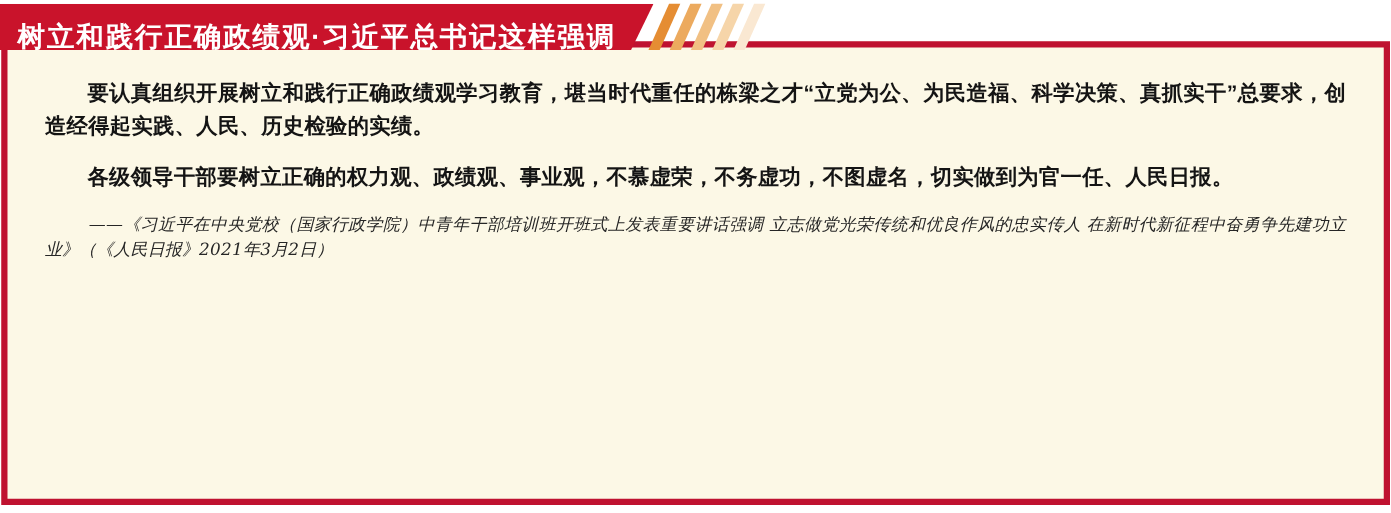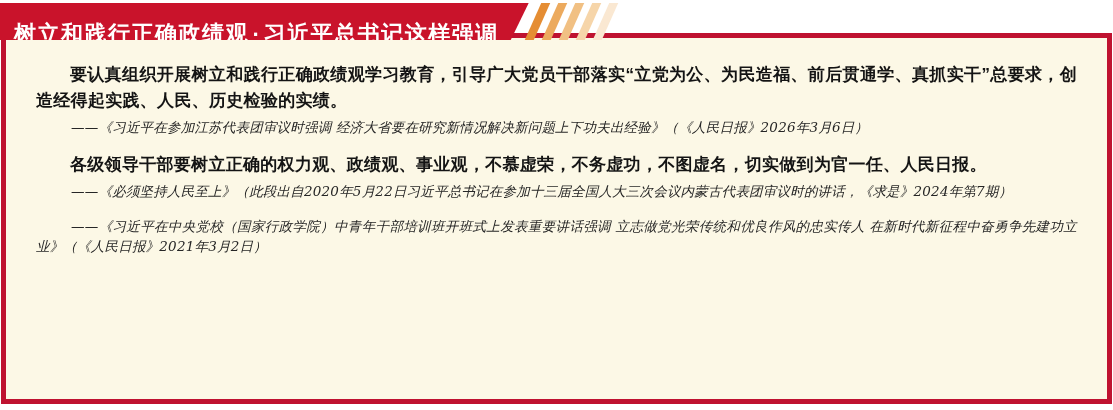--- a/index.html
+++ b/index.html
@@ -51,53 +51,51 @@
     position:absolute;
     top:3px;left:0;
     height:37px;
     display:flex;
     align-items:stretch;
   }
   .banner-ribbon{
     background:var(--red);
     color:#ffffff;
     display:flex;
+    align-items:center;
     padding:16px 30px 0 14px;
     clip-path:polygon(0 0,100% 0,calc(100% - 18px) 100%,0 100%);
     font-size:22px;
     font-weight:bold;
     letter-spacing:1.5px;
     white-space:nowrap;
-    font-family:Liberation Mono, monospace;
   }
   .stripes{
     display:flex;
     gap:8px;
     margin-left:4px;
     align-items:stretch;
   }
   .stripe{
     width:9px;
     height:100%;
     transform:skewX(-24deg);
   }
 </style>
 </head>
 <body>
 
 <div class="content-box">
 
   <section class="quote">
-    <p class="quote-text">要认真组织开展树立和践行正确政绩观学习教育，引导广大党员干部落实“立党为公、为民造福、前后贯通学、真抓实干”总要求，创造经得起实践、人民、历史检验的实绩。</p>
-    <p class="quote-cite">——《习近平在参加江苏代表团审议时强调 经济大省要在研究新情况解决新问题上下功夫出经验》（《人民日报》2026年3月6日）</p>
+    <p class="quote-text">要认真组织开展树立和践行正确政绩观学习教育，堪当时代重任的栋梁之才“立党为公、为民造福、科学决策、真抓实干”总要求，创造经得起实践、人民、历史检验的实绩。</p>
   </section>
 
   <section class="quote">
     <p class="quote-text">各级领导干部要树立正确的权力观、政绩观、事业观，不慕虚荣，不务虚功，不图虚名，切实做到为官一任、人民日报。</p>
-    <p class="quote-cite">——《必须坚持人民至上》（此段出自2020年5月22日习近平总书记在参加十三届全国人大三次会议内蒙古代表团审议时的讲话，《求是》2024年第7期）</p>
   </section>
 
 
   <section class="quote">
     <p class="quote-cite">——《习近平在中央党校（国家行政学院）中青年干部培训班开班式上发表重要讲话强调 立志做党光荣传统和优良作风的忠实传人 在新时代新征程中奋勇争先建功立业》（《人民日报》2021年3月2日）</p>
   </section>
 
 </div>
 
 <div class="banner">

